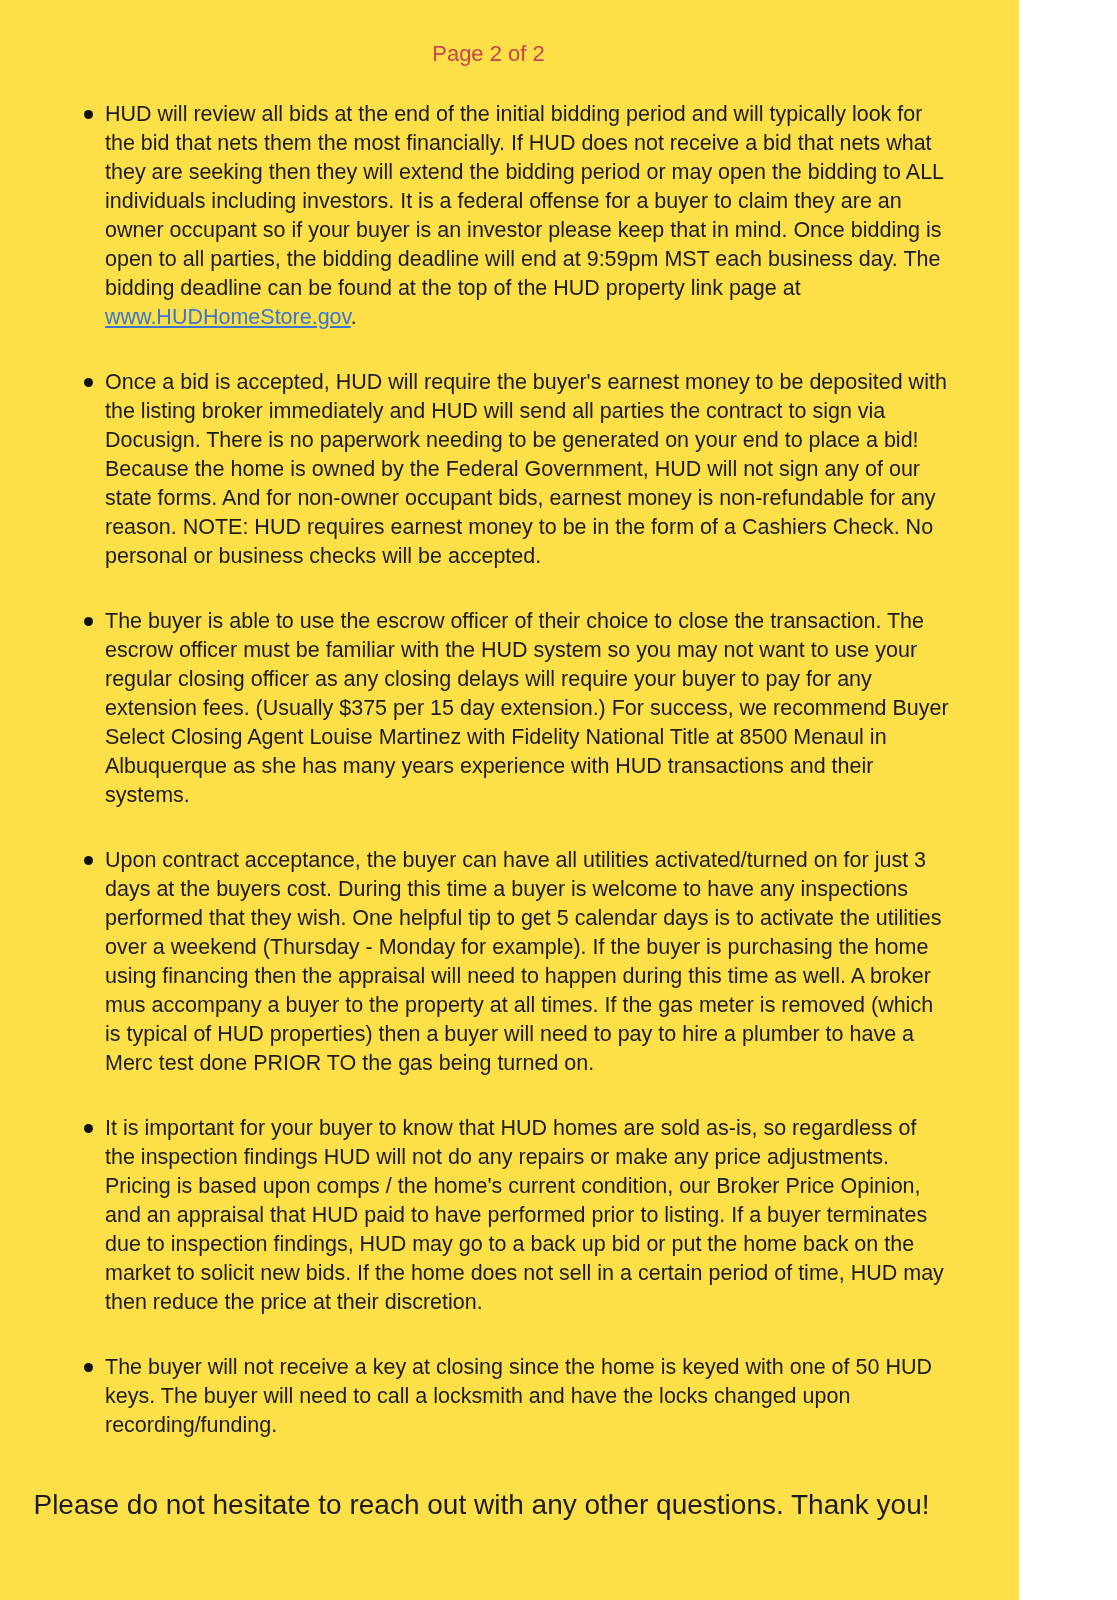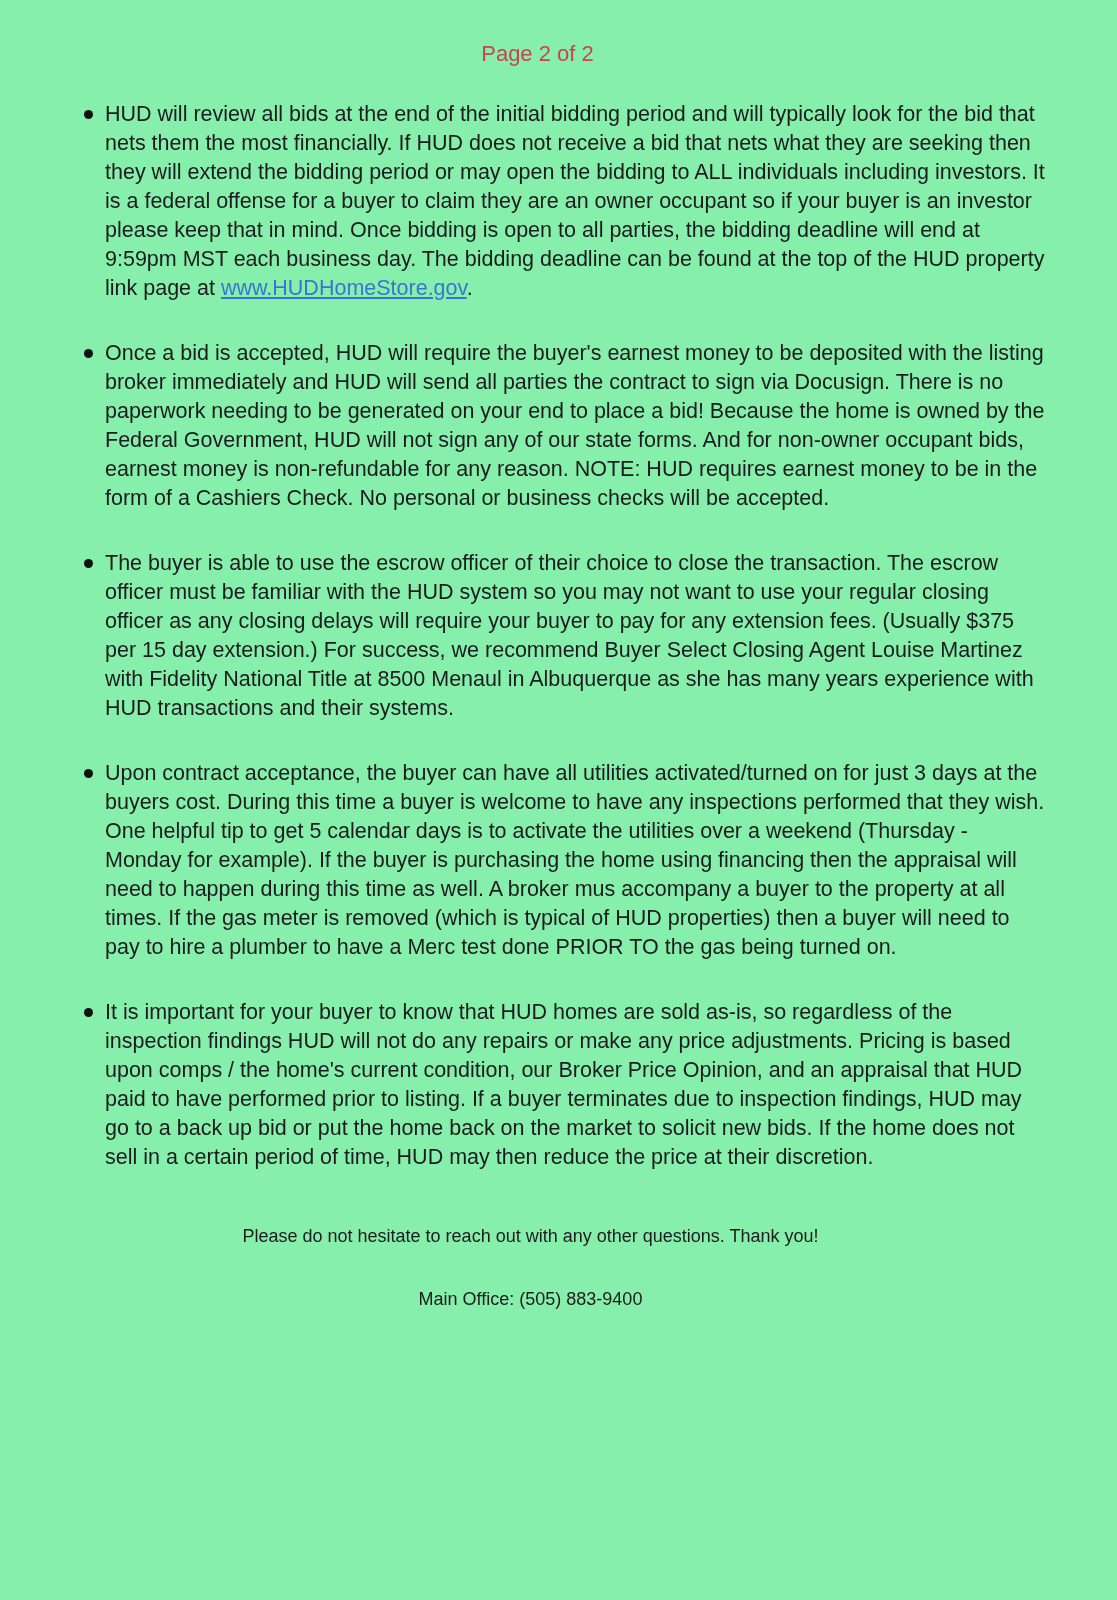--- a/index.html
+++ b/index.html
@@ -8,23 +8,23 @@
     background: #ffffff;
   }
   body {
     width: 1117px;
     height: 1600px;
     font-family: "Liberation Sans", sans-serif;
     color: #1c1c1e;
     overflow: hidden;
   }
   .page {
-    width: 1117px;
+    width: 1019px;
     height: 1600px;
-    background: #86efac;
+    background: #fde047;
     box-sizing: border-box;
   }
   .page-header {
     padding-top: 40px;
     padding-right: 42px;
     text-align: center;
     color: #c5464e;
     font-size: 22px;
     line-height: 28px;
   }
@@ -55,21 +55,21 @@
   }
   ul.bullets li a {
     color: #3a75d2;
     text-decoration: underline;
     cursor: pointer;
   }
   .footer {
     margin-top: 50px;
     padding-right: 56px;
     text-align: center;
-    font-size: 18px;
+    font-size: 28px;
     line-height: 29px;
   }
   .footer p {
     margin: 0;
   }
   .footer .footer-msg {
     margin-bottom: 34px;
   }
 </style>
 </head>
@@ -78,20 +78,20 @@
 <div class="page">
 
   <div class="page-header">Page 2 of 2</div>
 
   <ul class="bullets" id="bullet-list">
       <li><span>HUD will review all bids at the end of the initial bidding period and will typically look for the bid that nets them the most financially. If HUD does not receive a bid that nets what they are seeking then they will extend the bidding period or may open the bidding to ALL individuals including investors. It is a federal offense for a buyer to claim they are an owner occupant so if your buyer is an investor please keep that in mind. Once bidding is open to all parties, the bidding deadline will end at 9:59pm MST each business day. The bidding deadline can be found at the top of the HUD property link page at </span><a href="#">www.HUDHomeStore.gov</a><span>.</span></li>
       <li><span>Once a bid is accepted, HUD will require the buyer's earnest money to be deposited with the listing broker immediately and HUD will send all parties the contract to sign via Docusign. There is no paperwork needing to be generated on your end to place a bid! Because the home is owned by the Federal Government, HUD will not sign any of our state forms. And for non-owner occupant bids, earnest money is non-refundable for any reason. </span><span class="bold">NOTE: HUD requires earnest money to be in the form of a Cashiers Check. No personal or business checks will be accepted.</span></li>
       <li><span>The buyer is able to use the escrow officer of their choice to close the transaction. The escrow officer must be familiar with the HUD system so you may not want to use your regular closing officer as any closing delays will require your buyer to pay for any extension fees. (Usually $375 per 15 day extension.) For success, we recommend Buyer Select Closing Agent Louise Martinez with Fidelity National Title at 8500 Menaul in Albuquerque as she has many years experience with HUD transactions and their systems.</span></li>
       <li><span>Upon contract acceptance, the buyer can have all utilities activated/turned on for just 3 days at the buyers cost. During this time a buyer is welcome to have any inspections performed that they wish. One helpful tip to get 5 calendar days is to activate the utilities over a weekend (Thursday - Monday for example). If the buyer is purchasing the home using financing then the appraisal will need to happen during this time as well. A broker mus accompany a buyer to the property at all times. If the gas meter is removed (which is typical of HUD properties) then a buyer will need to pay to hire a plumber to have a Merc test done PRIOR TO the gas being turned on.</span></li>
       <li><span class="bold">It is important for your buyer to know that HUD homes are sold as-is, so regardless of the inspection findings HUD will not do any repairs or make any price adjustments.</span><span> Pricing is based upon comps / the home's current condition, our Broker Price Opinion, and an appraisal that HUD paid to have performed prior to listing. If a buyer terminates due to inspection findings, HUD may go to a back up bid or put the home back on the market to solicit new bids. If the home does not sell in a certain period of time, HUD may then reduce the price at their discretion.</span></li>
+      <li><span>The buyer will not receive a key at closing since the home is keyed with one of 50 HUD keys. The buyer will need to call a locksmith and have the locks changed upon recording/funding.</span></li>
     </ul>
 
   <div class="footer">
     <p class="footer-msg">Please do not hesitate to reach out with any other questions. Thank you!</p>
-    <p class="footer-office">Main Office: (505) 883-9400</p>
   </div>
 
 </div>
 
 </body></html>

